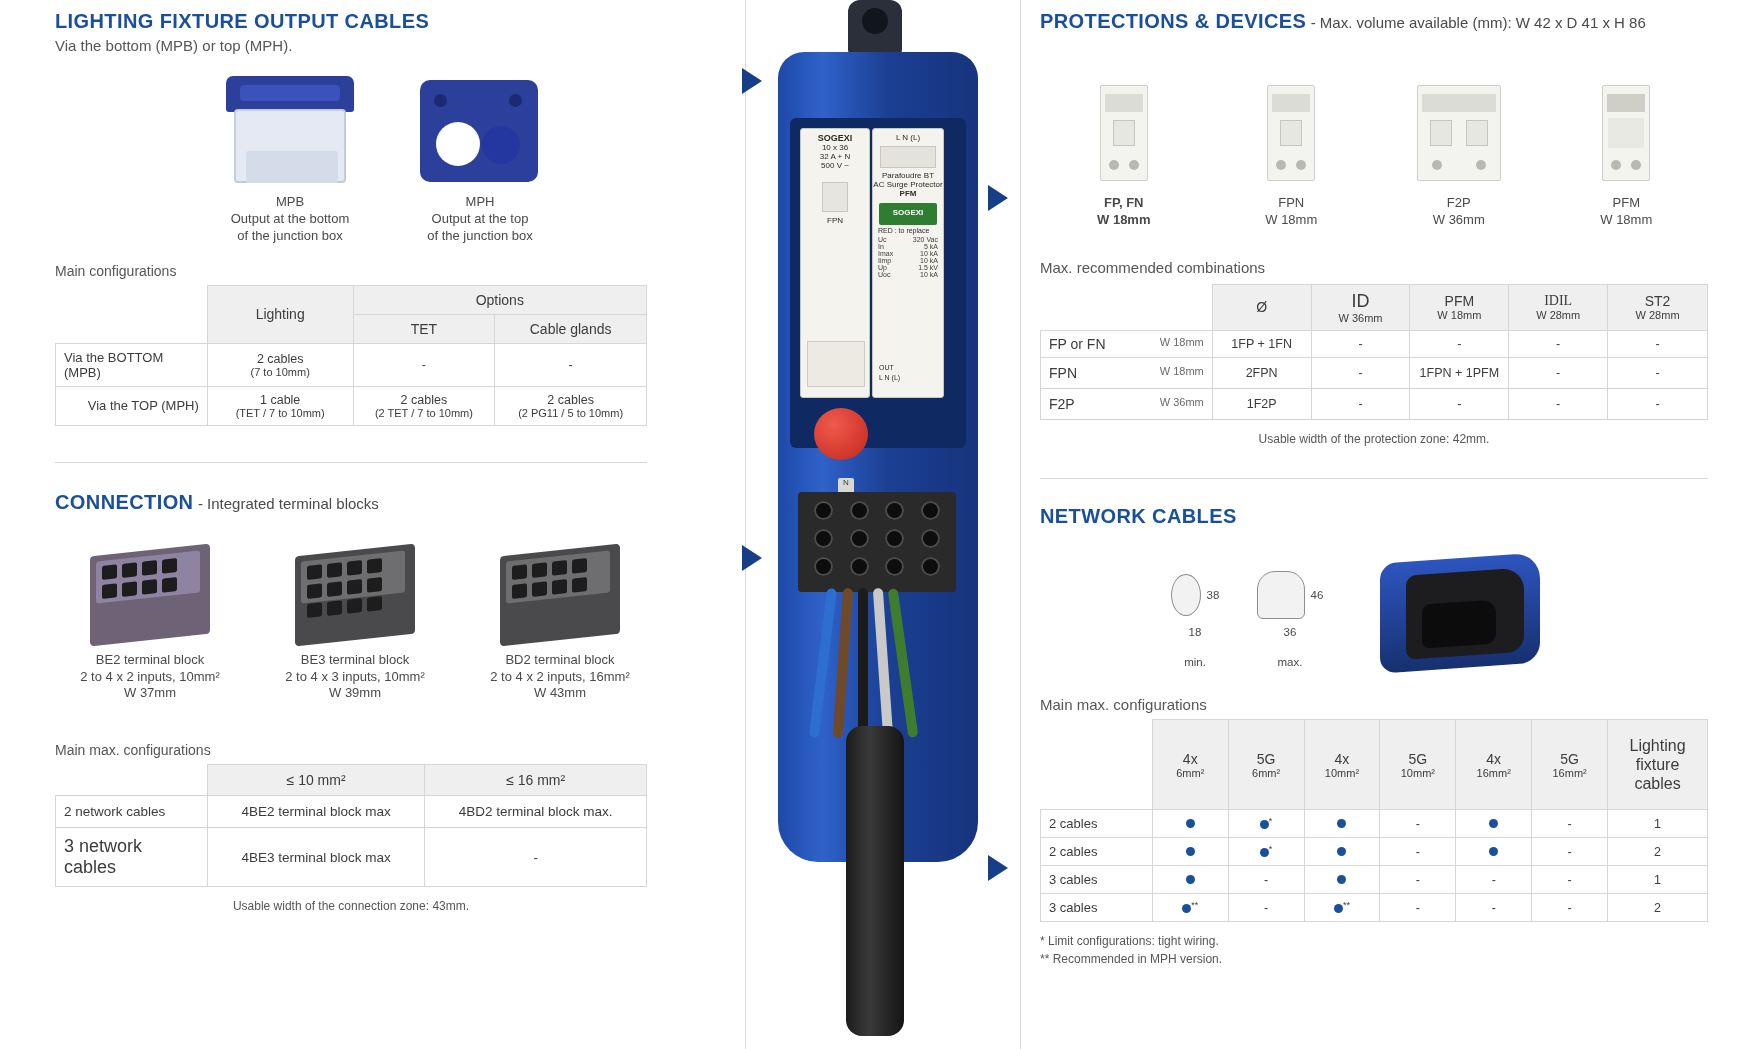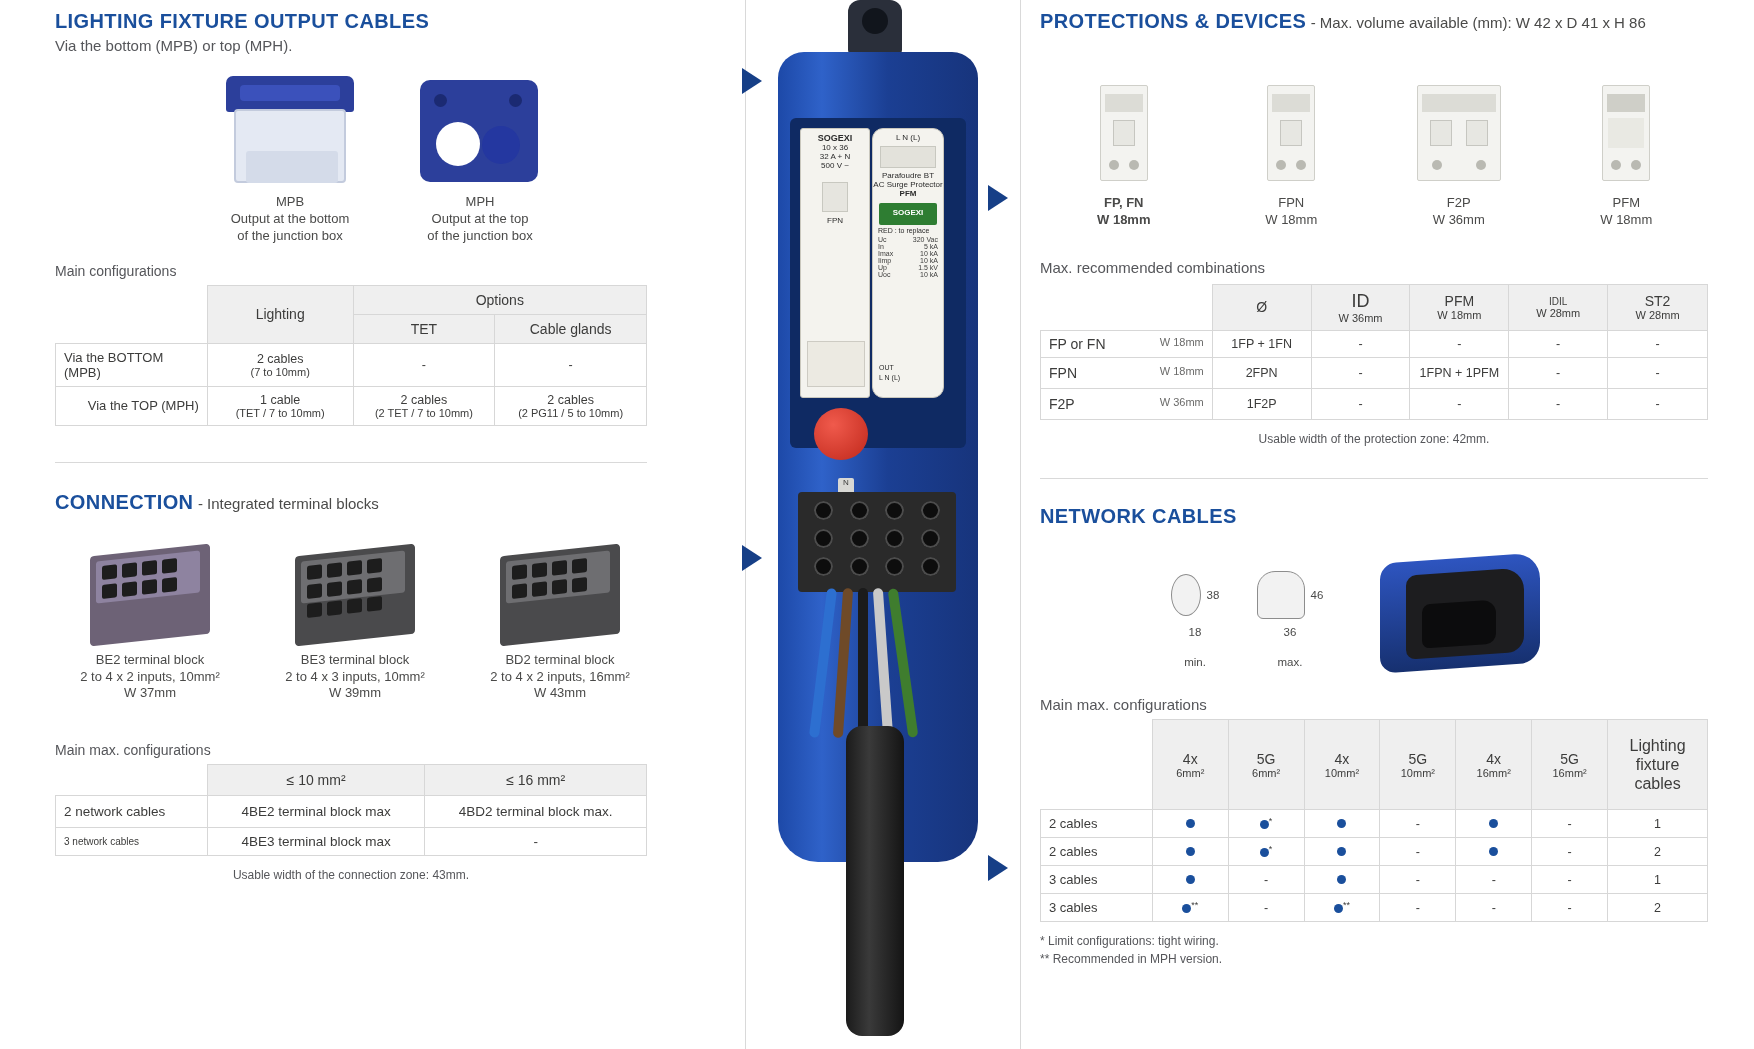--- a/index.html
+++ b/index.html
@@ -145,21 +145,21 @@
   .cs-inner {
     position: absolute; left: 30px; top: 118px; width: 176px; height: 330px;
     background: #0f2a63; border-radius: 6px;
   }
   .cs-dev1 {
     position: absolute; left: 40px; top: 128px; width: 70px; height: 270px;
     background: #f4f3ee; border: 1px solid #c9c7bd; border-radius: 3px;
   }
   .cs-dev2 {
     position: absolute; left: 112px; top: 128px; width: 72px; height: 270px;
-    background: #f4f3ee; border: 1px solid #c9c7bd; border-radius: 11px;
+    background: #f4f3ee; border: 1px solid #c9c7bd; border-radius: 3px;
   }
   .cs-dev2 .grn { position: absolute; left: 6px; top: 14px; width: 60px; height: 22px; background: #2e7d32; border-radius: 2px;}
   .cs-label { font-size: 8px; color: #2b2b2b; text-align: center; }
   .cs-red {
     position: absolute; left: 54px; top: 408px; width: 54px; height: 52px;
     background: radial-gradient(circle at 36% 32%, #f05a4c, #c0281b);
     border-radius: 50%;
   }
   .cs-term {
     position: absolute; left: 38px; top: 492px; width: 158px; height: 100px;
@@ -381,21 +381,21 @@
           <td style="border:none; width:152px;"></td>
           <td class="shade" style="width:218px; font-size:14px; padding:7px 0;">≤ 10 mm²</td>
           <td class="shade" style="width:222px; font-size:14px; padding:7px 0;">≤ 16 mm²</td>
         </tr>
         <tr>
           <td style="text-align:left; padding:8px; font-size:13.5px;">2 network cables</td>
           <td style="font-size:13.5px;">4BE2 terminal block max</td>
           <td style="font-size:13.5px;">4BD2 terminal block max.</td>
         </tr>
         <tr>
-          <td style="text-align:left; padding:8px; font-size:10px;">3 network cables</td>
+          <td style="text-align:left; padding:8px; font-size:18px;">3 network cables</td>
           <td style="font-size:13.5px;">4BE3 terminal block max</td>
           <td style="font-size:13.5px;">-</td>
         </tr>
       </tbody>
         </table>
 
       <div class="foot" style="text-align:center; width:592px; margin-top:12px;">Usable width of the connection zone: 43mm.</div>
     </div>
   </div>
 
@@ -561,21 +561,21 @@
           </td>
           <td class="shade" style="width:99px; padding:6px 0;">
             <div style="font-size:18px;">ID</div>
             <div class="small">W 36mm</div>
           </td>
           <td class="shade" style="width:99px; padding:6px 0;">
             <div style="font-size:14px;">PFM</div>
             <div class="small">W 18mm</div>
           </td>
           <td class="shade" style="width:99px; padding:6px 0;">
-            <div style="font-size:10px;">IDIL</div>
+            <div style="font-size:14px;font-family:Liberation Serif, serif;">IDIL</div>
             <div class="small">W 28mm</div>
           </td>
           <td class="shade" style="width:100px; padding:6px 0;">
             <div style="font-size:14px;">ST2</div>
             <div class="small">W 28mm</div>
           </td>
         </tr>
         <tr>
           <td style="text-align:left; padding:5px 8px;">
             <span style="font-size:14px;">FP or FN</span>

